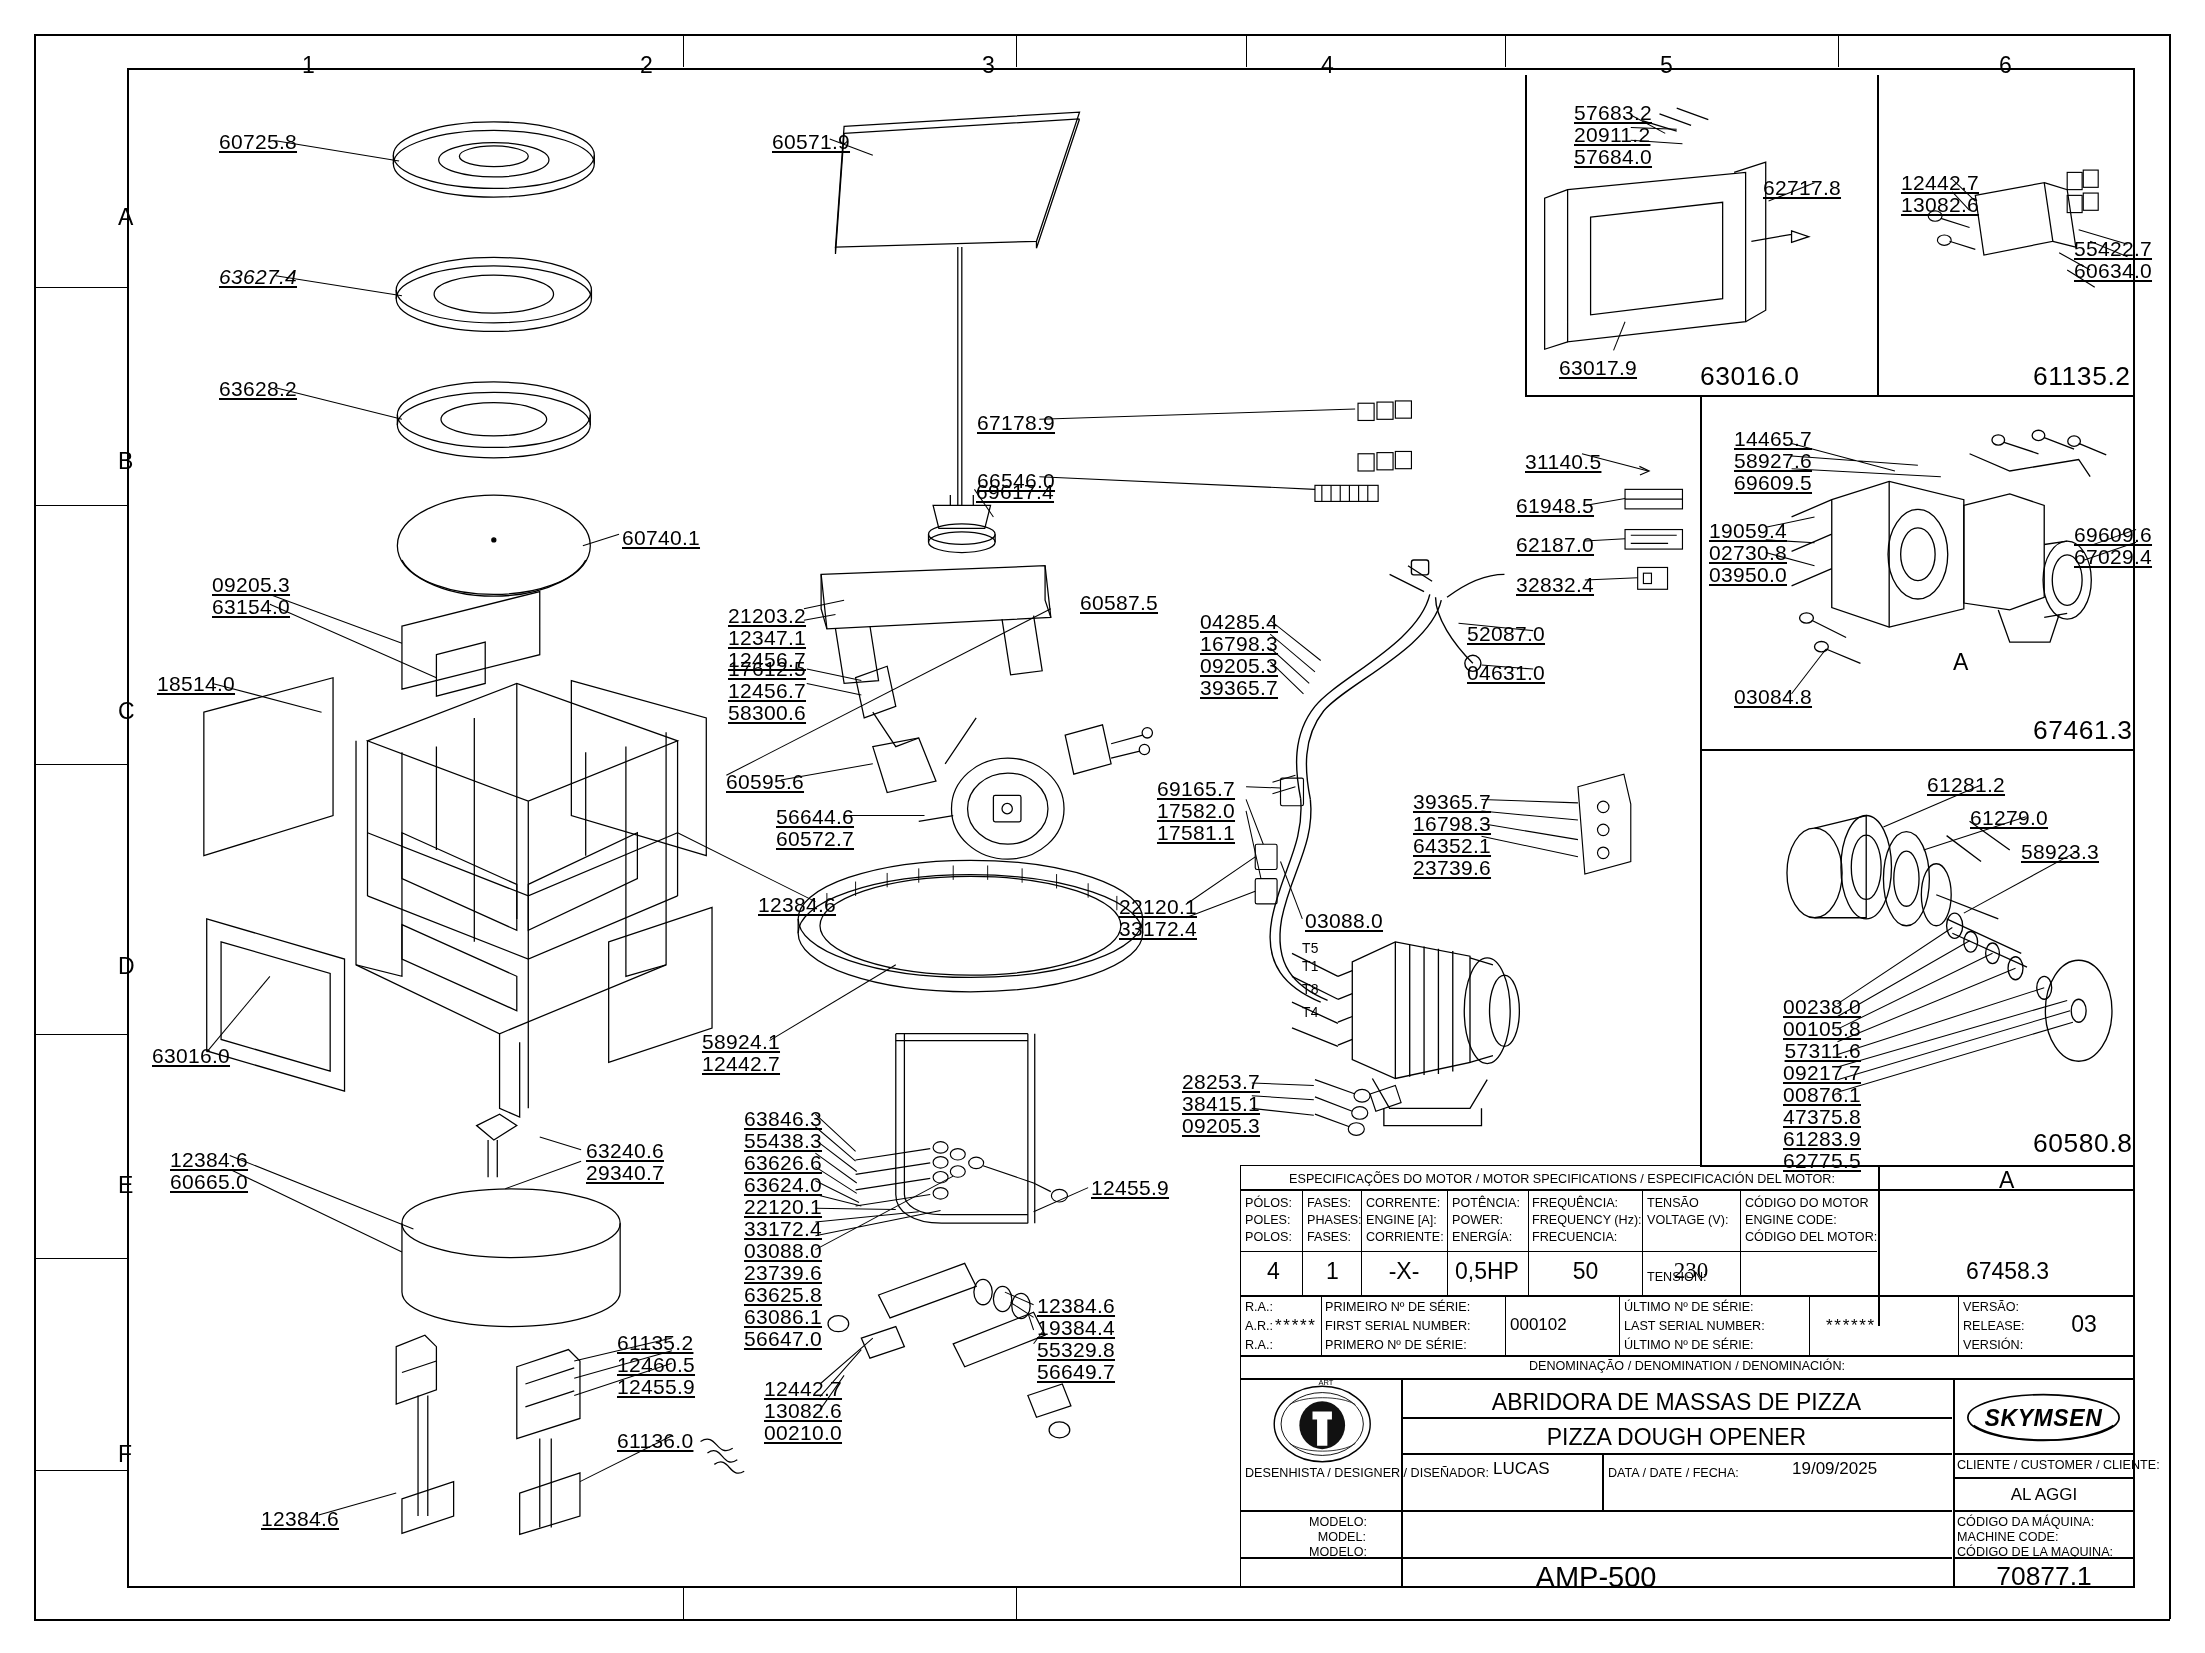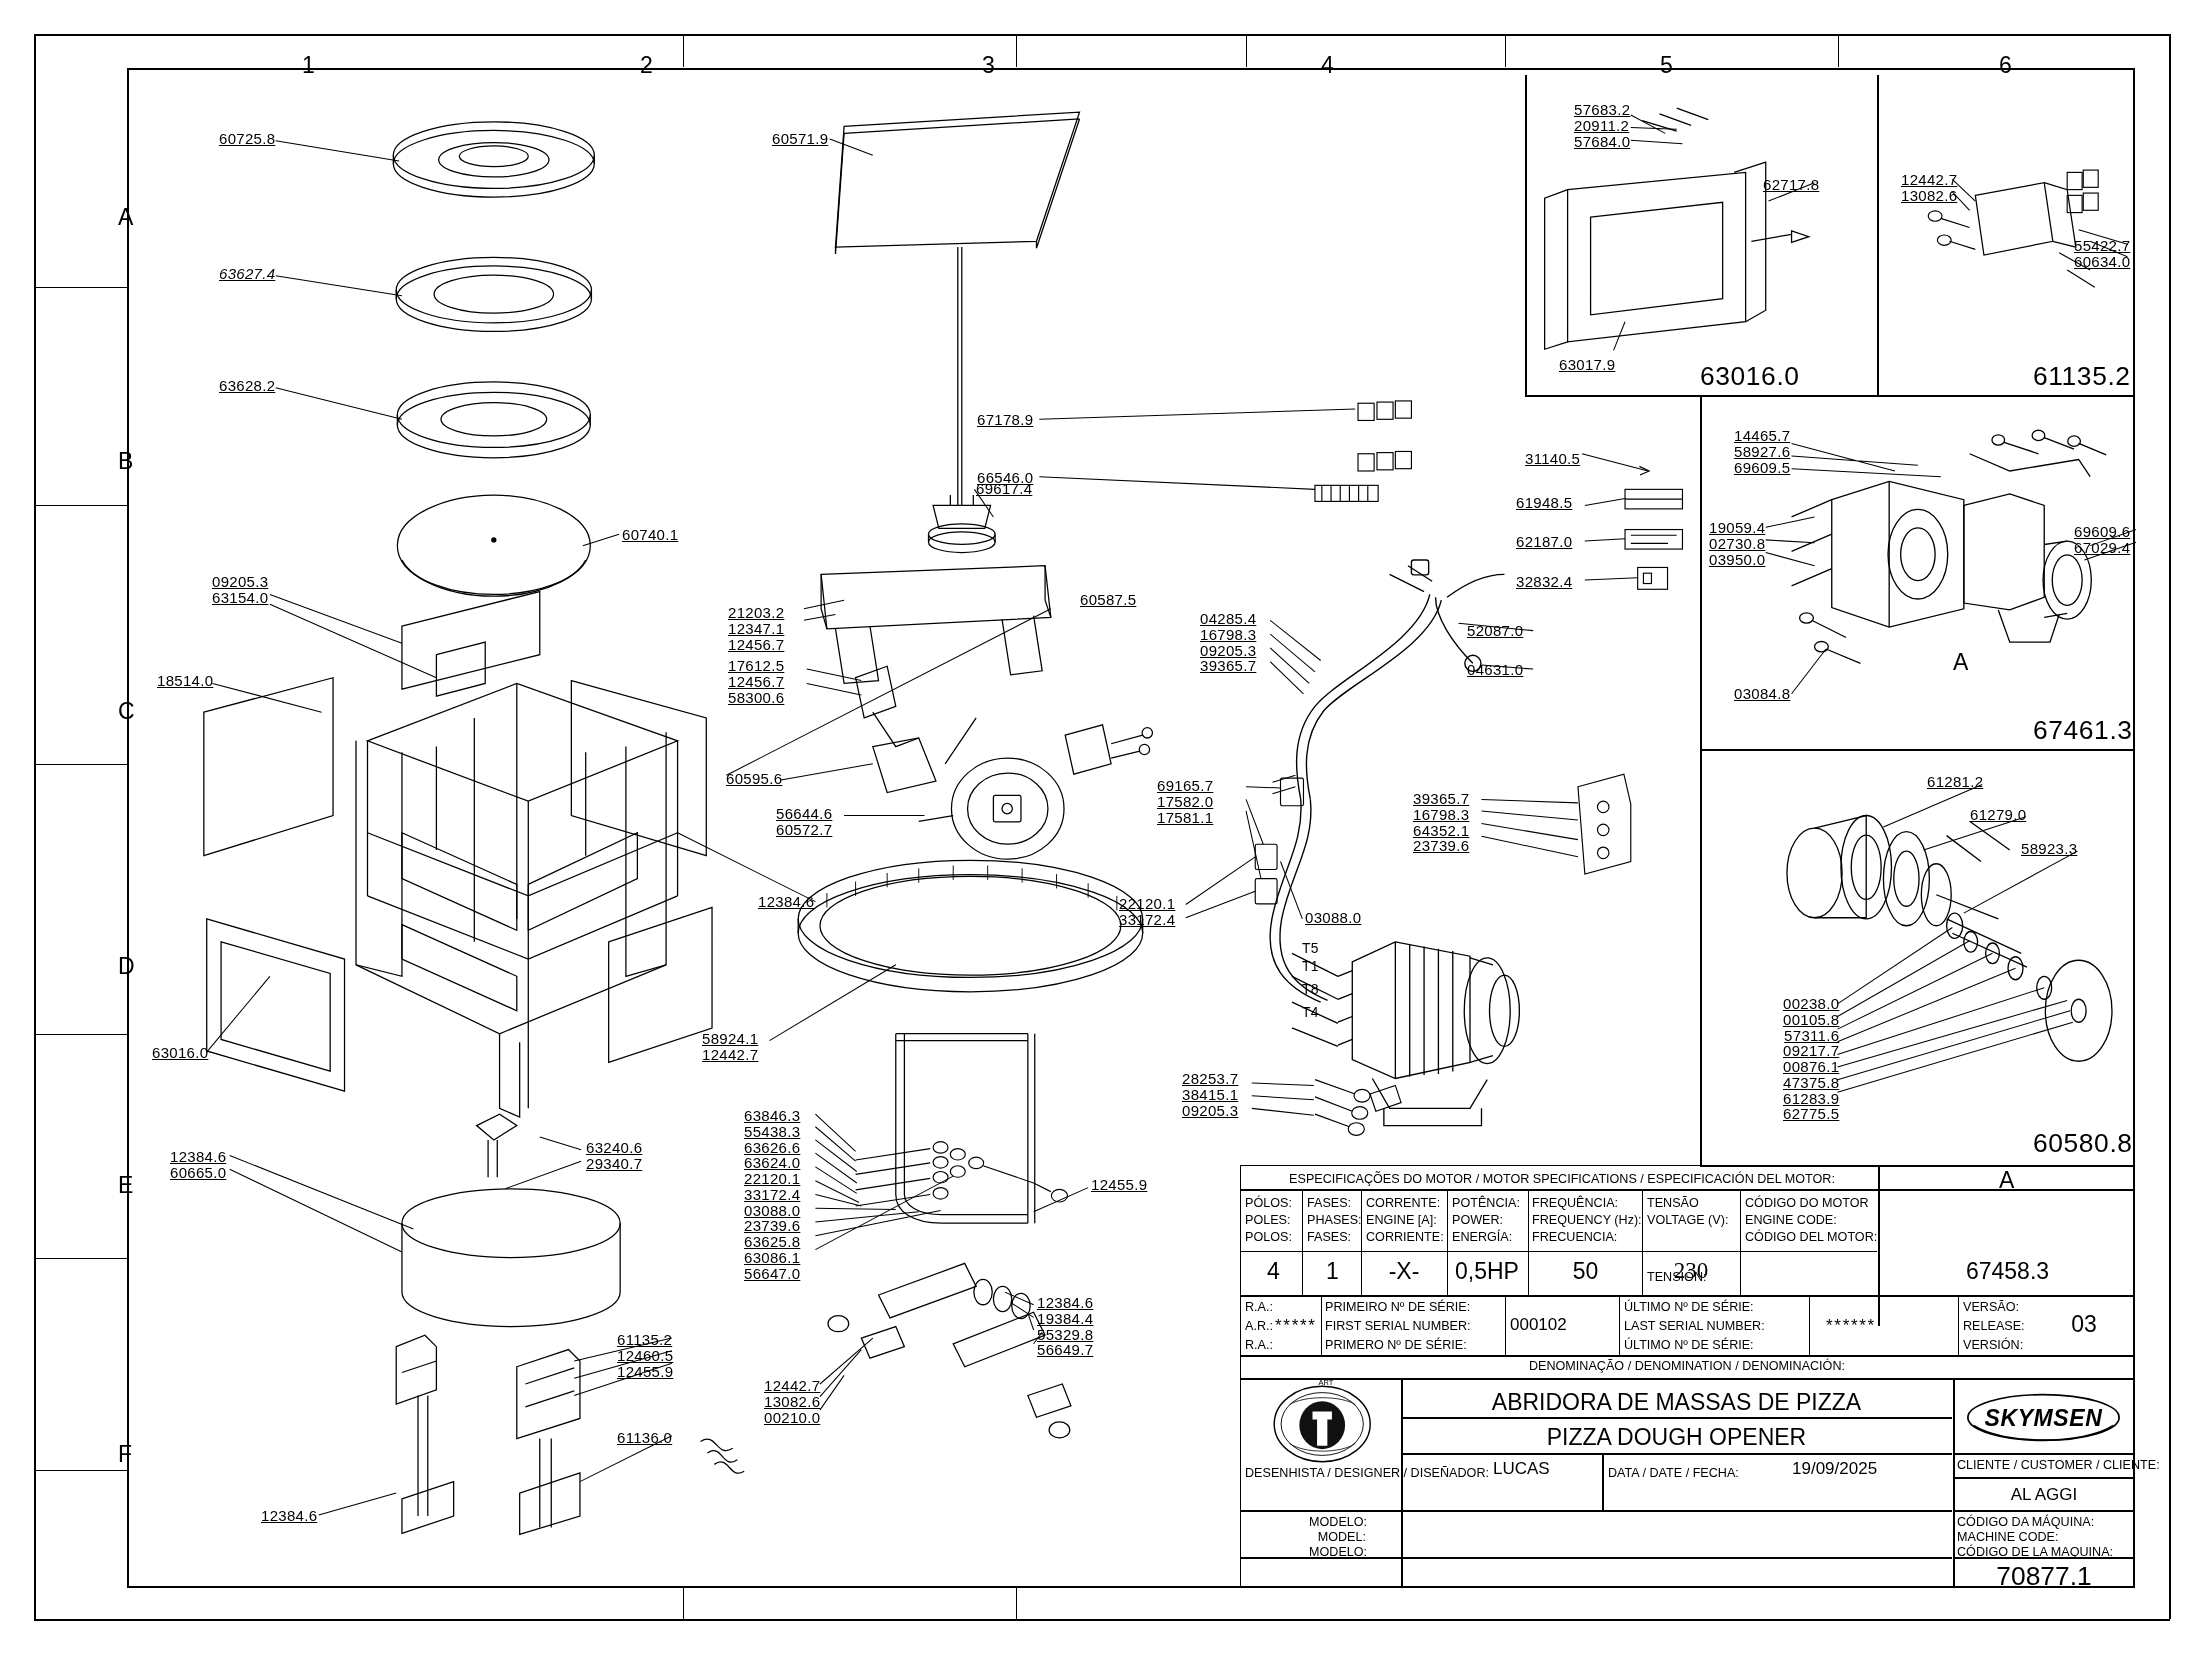--- a/index.html
+++ b/index.html
@@ -1,18 +1,18 @@
 <!DOCTYPE html>
 <html style="font-size:9.2px"><head>
 <meta charset="utf-8">
 <style>
   html,body{margin:0;padding:0;background:#ffffff;}
   body{font-family:"Liberation Sans", sans-serif;color:#000;}
   #sheet{position:relative;width:2205px;height:1654px;background:#fff;overflow:hidden;}
-  .lbl{position:absolute;font-size:15px;line-height:1.05;white-space:pre;letter-spacing:0.3px;}
+  .lbl{position:absolute;font-size:21px;line-height:1.05;white-space:pre;letter-spacing:0.3px;}
   .lbl.u{text-decoration:underline;}
   .colnum{position:absolute;font-size:23px;font-weight:400;}
   .rownum{position:absolute;font-size:23px;font-weight:400;}
   .ln{position:absolute;background:#000;}
   .h1{height:1.1px;}
   .v1{width:1.1px;}
   .h2{height:1.7px;}
   .v2{width:1.7px;}
   svg{position:absolute;left:0;top:0;overflow:visible;}
   .tbl{position:absolute;border:1.7px solid #000;box-sizing:border-box;}
@@ -639,15 +639,16 @@
   <div class="ln h2" style="left:1240px;top:1510px;width:712px;"></div>
   <div class="cellTxt" style="left:1245px;top:1466px;">DESENHISTA / DESIGNER / DISEÑADOR:</div>
   <div class="medTxt" style="left:1493px;top:1459px;">LUCAS</div>
   <div class="cellTxt" style="left:1608px;top:1466px;">DATA / DATE / FECHA:</div>
   <div class="medTxt" style="left:1792px;top:1459px;">19/09/2025</div>
 
   <div class="cellTxt" style="left:1309px;top:1515px;text-align:right;width:57px;">MODELO:</div>
   <div class="cellTxt" style="left:1309px;top:1530px;text-align:right;width:57px;">MODEL:</div>
   <div class="cellTxt" style="left:1309px;top:1545px;text-align:right;width:57px;">MODELO:</div>
   <div class="ln h2" style="left:1240px;top:1557px;width:712px;"></div>
+  <div style="position:absolute;left:1240px;top:1561px;width:712px;text-align:center;font-size:29px;">AMP-500</div>
 
 </div>
 
 
 </body></html>

